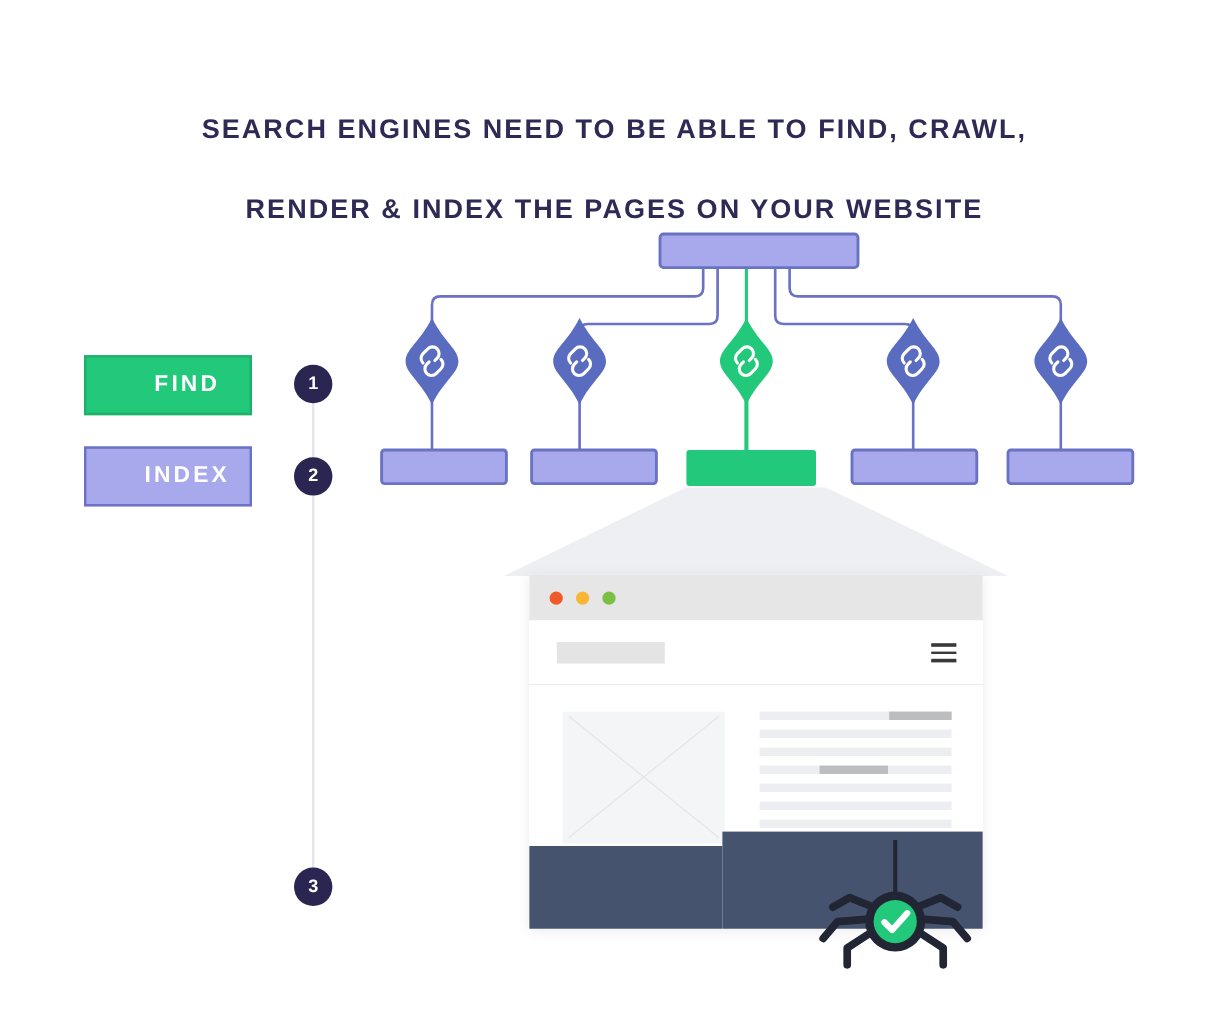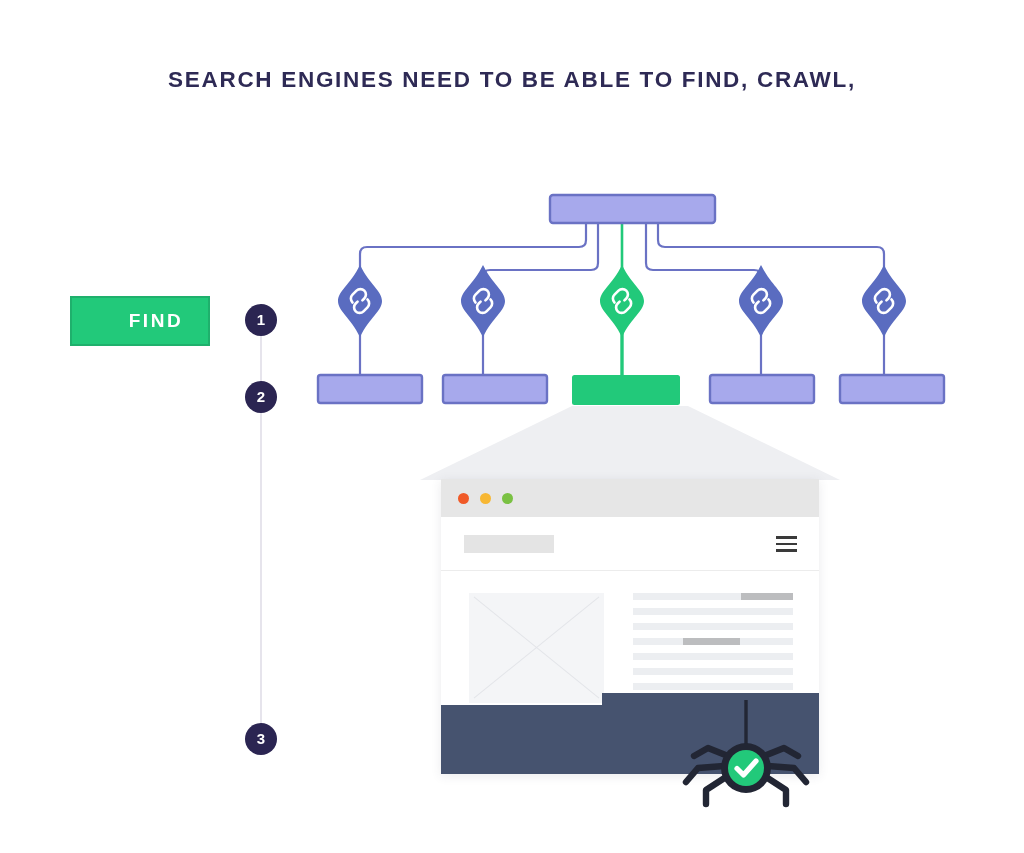--- a/index.html
+++ b/index.html
@@ -26,21 +26,21 @@
     left: 0;
     top: 60px;
     width: 1024px;
     text-align: center;
     color: #2e2a55;
     font-size: 22.5px;
     font-weight: bold;
     letter-spacing: 1.7px;
     line-height: 39px;
   }
-  .title .line { display: block; white-space: nowrap; }
+  .title .line { display: block; white-space: nowrap; margin-top: 28px; }
 
   
   .stage-label {
     position: absolute;
     box-sizing: border-box;
     width: 140px;
     height: 50px;
     line-height: 46px;
     text-align: center;
     color: #ffffff;
@@ -198,23 +198,25 @@
   
   .spider { position: absolute; left: 676px; top: 700px; }
 </style>
 </head>
 <body>
 
 <div id="stage">
 
   <div class="title">
     <span class="line">SEARCH ENGINES NEED TO BE ABLE TO FIND, CRAWL,</span>
+    <span class="line">RENDER &amp; INDEX THE PAGES ON YOUR WEBSITE</span>
   </div>
 
   <div class="stage-label find">FIND</div>
+  <div class="stage-label index">INDEX</div>
 
   <div class="timeline-line"></div>
   <div class="step-dot step-1">1</div>
   <div class="step-dot step-2">2</div>
   <div class="step-dot step-3">3</div>
 
   <svg class="tree" width="660" height="235" viewBox="0 0 660 235">
     <defs>
 
       <g id="leafShape">

